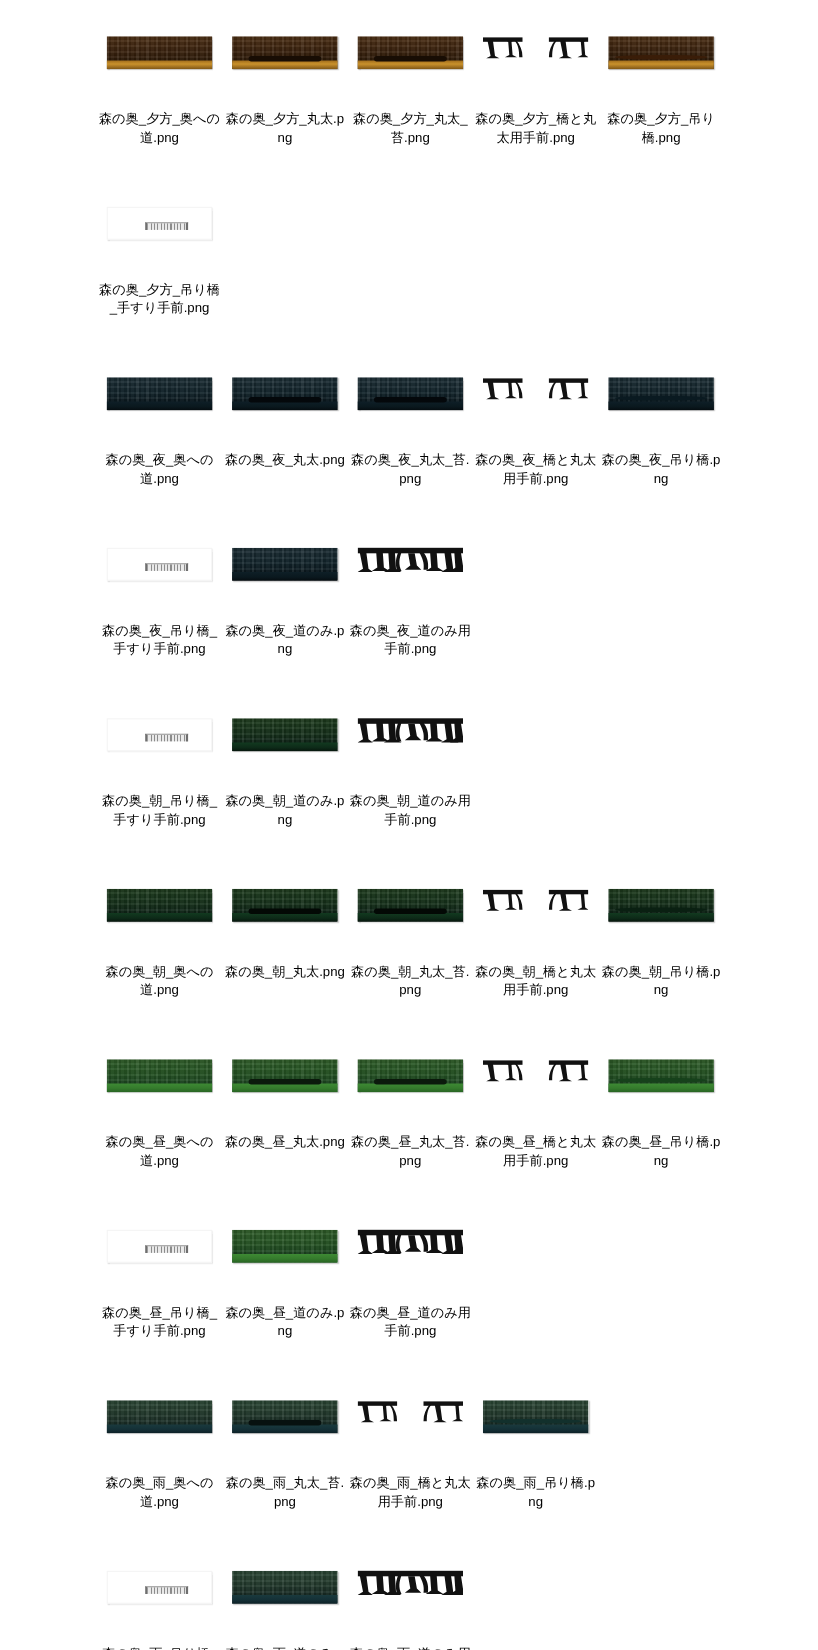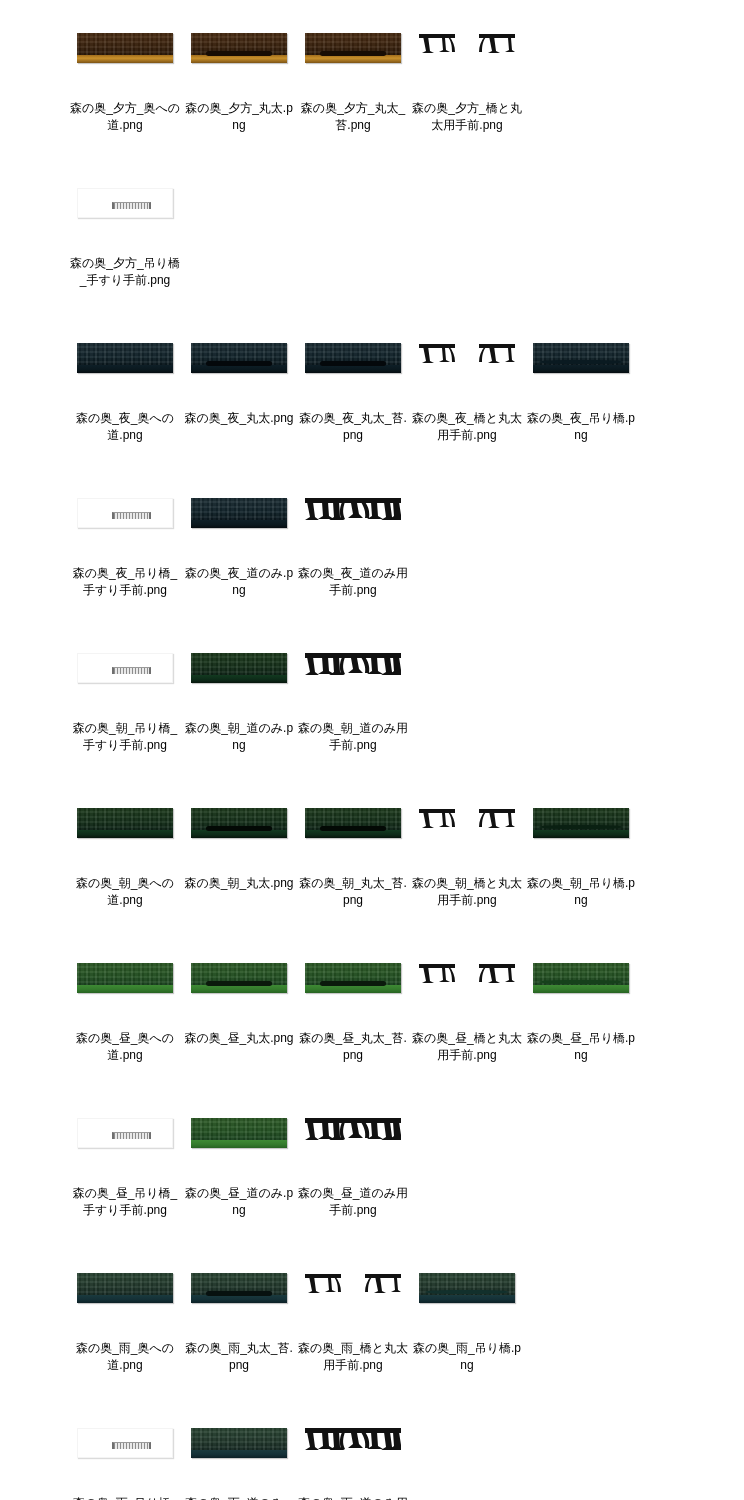--- a/index.html
+++ b/index.html
@@ -15,21 +15,21 @@
     width: 744px;
     height: 1500px;
     background: #ffffff;
     overflow: hidden;
   }
 
   .file-row {
     display: flex;
     flex-direction: row;
     align-items: flex-start;
-    padding-left: 68px;
+    padding-left: 88px;
     height: 155px;
   }
 
   .file-item {
     width: 114px;
     margin-right: 0;
     display: flex;
     flex-direction: column;
     align-items: center;
     cursor: default;
@@ -192,20 +192,31 @@
               <path d="M66 4 H96 L92 6 L93 18 L96 20 H86 L90 18 L89 6 L85 4 Z" fill="#111111"></path>
               <path d="M70 4 L75 4 L77 19 L81 21 L69 21 L73 19 Z" fill="#111111"></path>
               <path d="M66 4 C62 9 60 14 60 20 L63 20 C63 13 64 9 67 5 Z" fill="#111111"></path>
               <rect x="0" y="2" width="36" height="4" fill="#111111"></rect>
               <rect x="60" y="2" width="36" height="4" fill="#111111"></rect>
             </svg>
           </div>
         </div>
         <div class="file-label">森の奥_夕方_橋と丸太用手前.png</div>
       </div>
+      <div class="file-item">
+        <div class="thumb-wrap">
+          <div class="thumb t-evening">
+            <div class="tex-base"></div>
+            <div class="tex-noise"></div>
+            <div class="tex-ground"></div>
+            <div class="tex-hang"></div>
+          </div>
+        </div>
+        <div class="file-label">森の奥_夕方_吊り橋.png</div>
+      </div>
     </div>
     <div class="file-row">
       <div class="file-item">
         <div class="thumb-wrap">
           <div class="thumb handrail">
             <div class="rail"></div>
           </div>
         </div>
         <div class="file-label">森の奥_夕方_吊り橋_手すり手前.png</div>
       </div>

